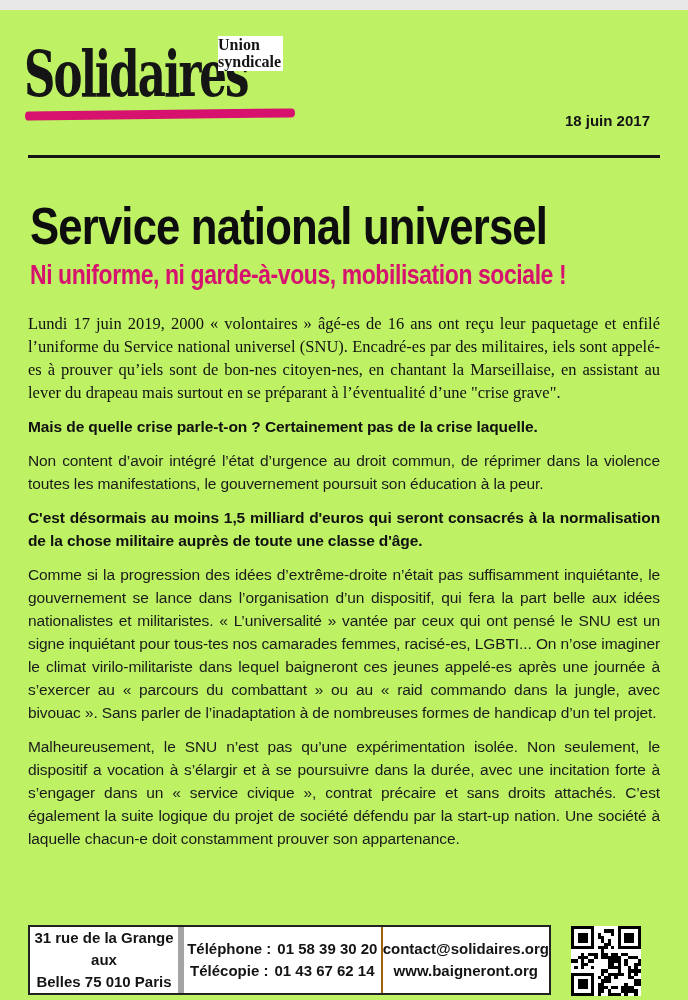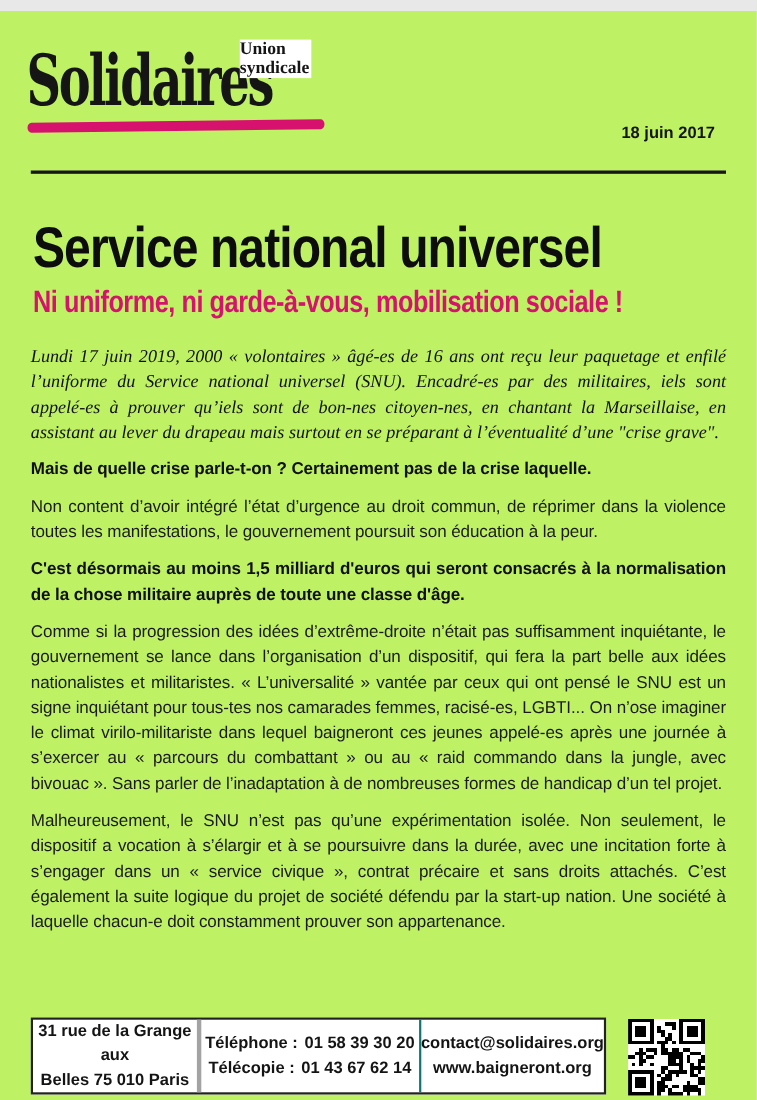--- a/index.html
+++ b/index.html
@@ -68,21 +68,20 @@
     font-size:28px;line-height:30px;
     letter-spacing:-0.5px;
     color:#d7116e;
     transform:scaleX(0.82);
     transform-origin:left top;
     white-space:nowrap;
   }
   .intro{
     margin:0 0 11px 0;
     font-family:"Liberation Serif", serif;
-    font-style:italic;
     font-size:16.5px;line-height:23px;
     text-align:justify;
     color:#111;
   }
   .para{
     margin:0 0 11px 0;
     font-size:15.5px;line-height:23px;
     letter-spacing:-0.1px;
     text-align:justify;
     color:#1a1a1a;
@@ -97,22 +96,22 @@
     display:flex;
     background:#fff;
   }
   .foot-cell{
     display:flex;flex-direction:column;
     justify-content:center;align-items:center;
     font-weight:700;font-size:15px;line-height:22px;
     color:#141414;text-align:center;
   }
   .cell-address{width:152px;}
-  .cell-phone{width:202px;border-left:4px solid #a3a3a3;}
-  .cell-contact{flex:1;border-left:2px solid #0f766e;}
+  .cell-phone{width:202px;border-left:6px solid #a3a3a3;}
+  .cell-contact{flex:1;border-left:2px solid #a16207;}
   .phone-row{white-space:nowrap;}
   .phone-row .num{margin-left:6px;}
   .qr{
     position:absolute;left:571px;top:916px;
     width:70px;height:70px;
   }
   .qr svg{display:block;width:70px;height:70px;}
 </style>
 </head>
 <body>

